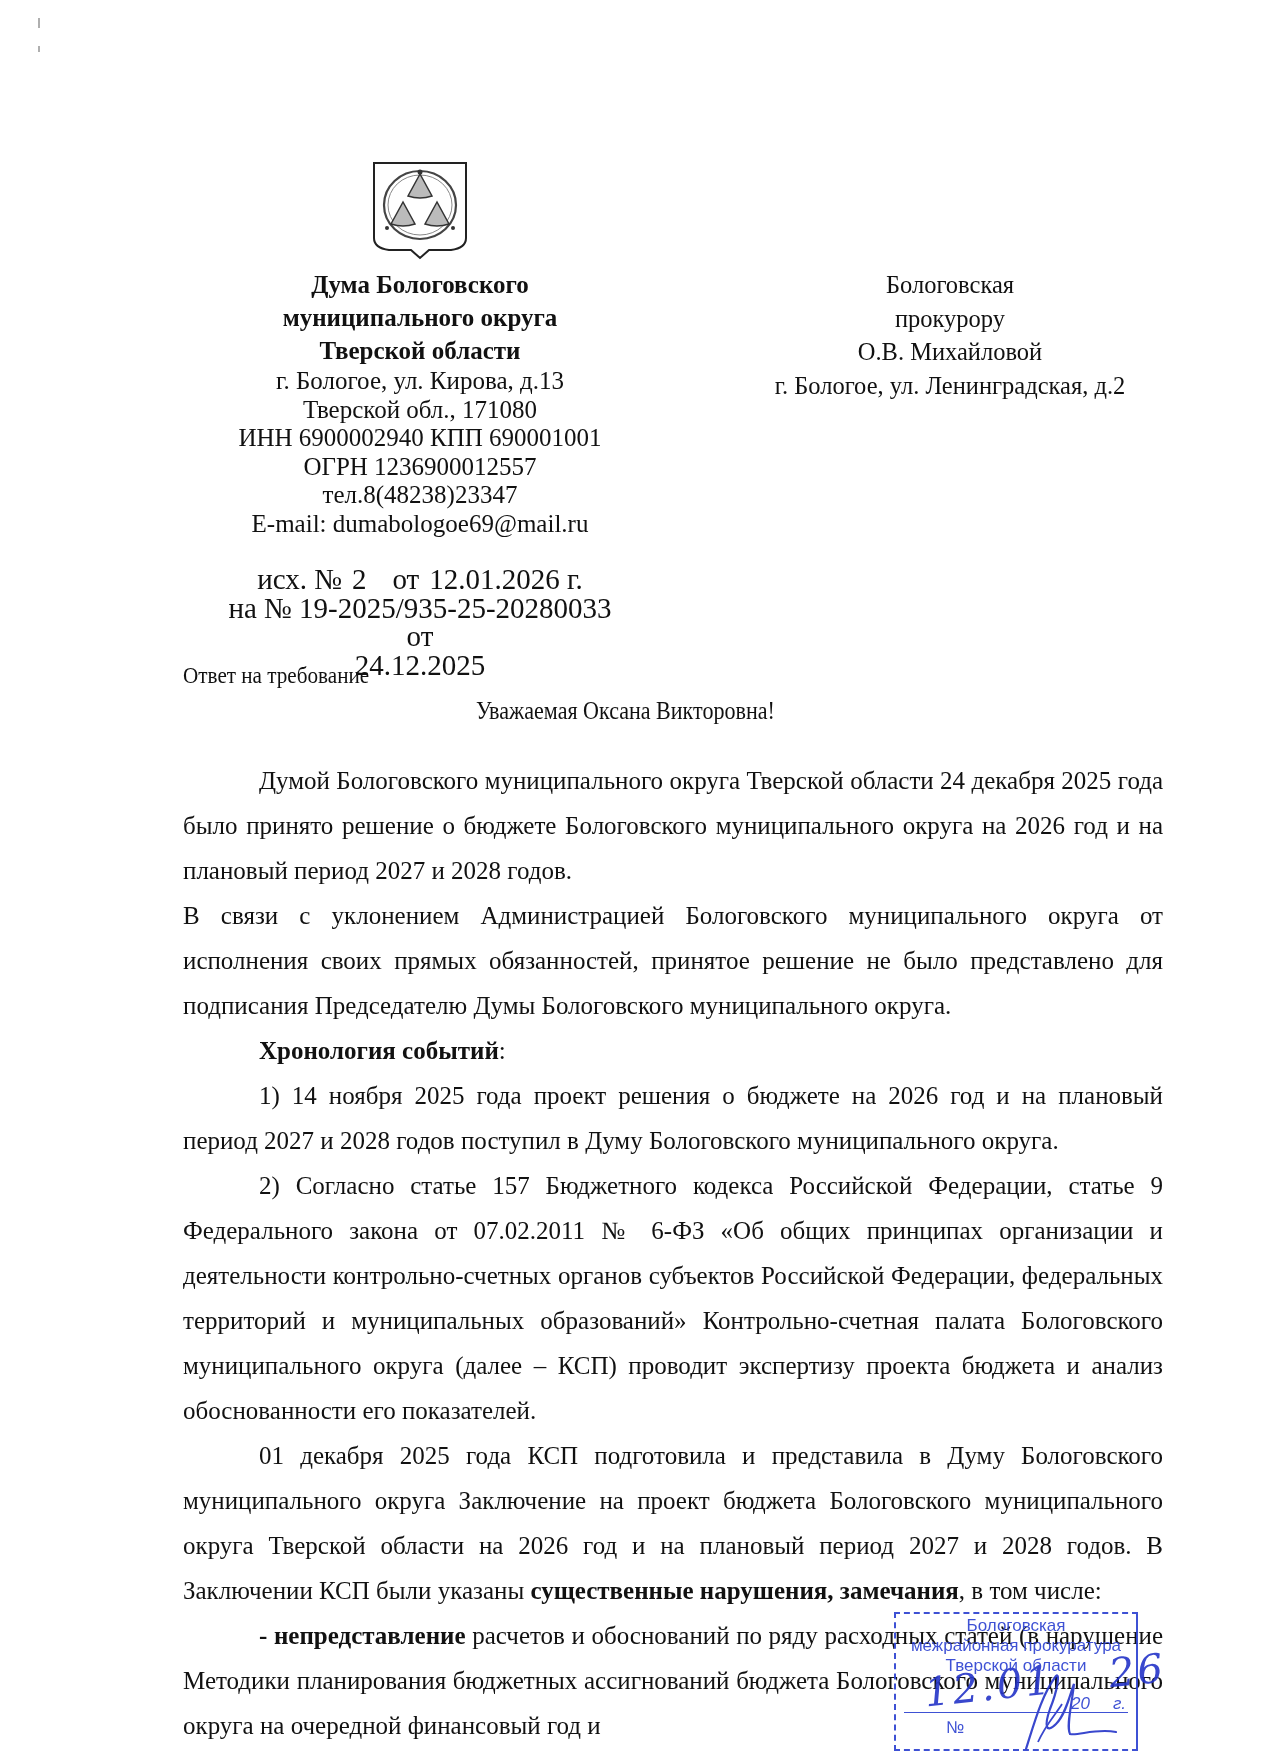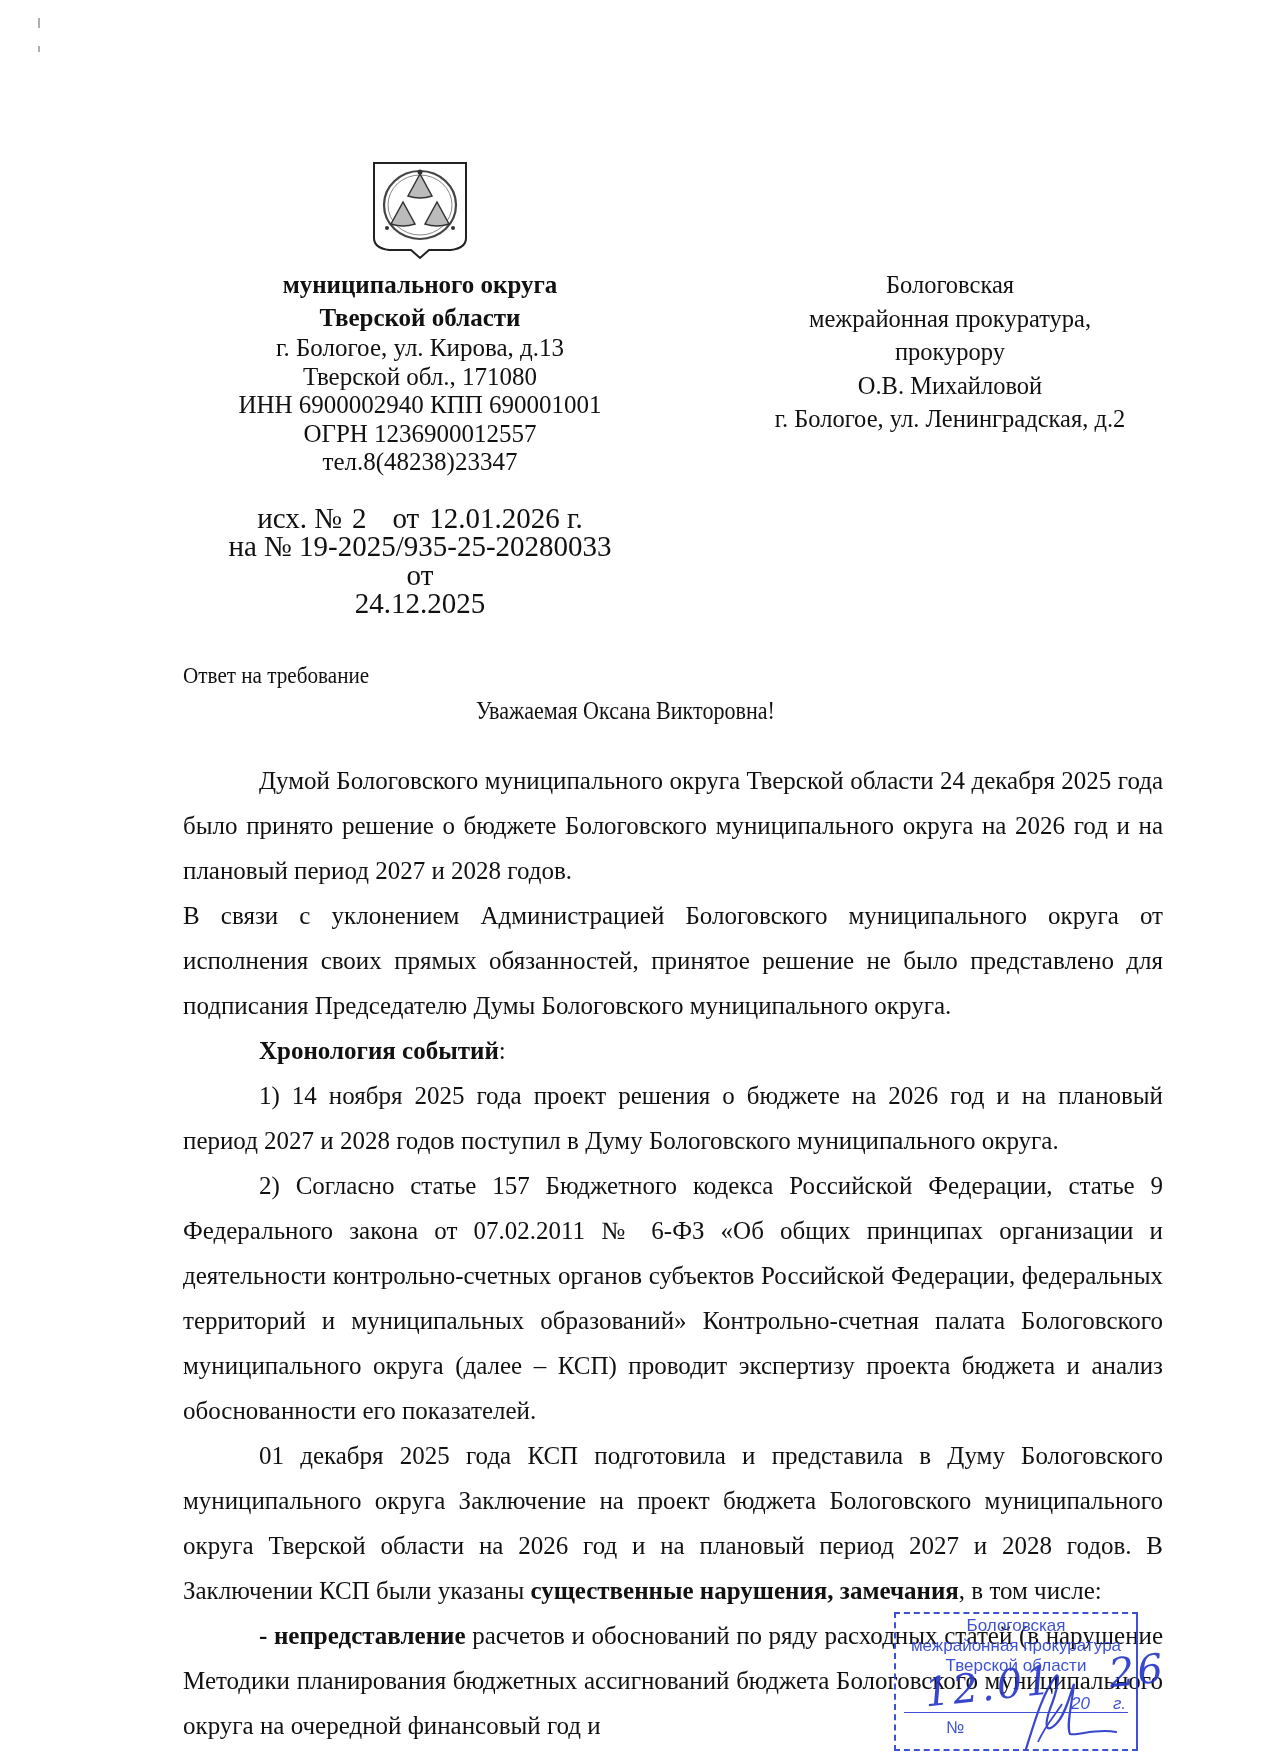--- a/index.html
+++ b/index.html
@@ -174,40 +174,41 @@
     <path d="M3 3 H95 V78 Q95 88 80 90 H58 L49 98 L40 90 H18 Q3 88 3 78 Z" fill="#fff" stroke="#222" stroke-width="2"></path>
     <ellipse cx="49" cy="45" rx="36" ry="34" fill="none" stroke="#444" stroke-width="2.2"></ellipse>
     <ellipse cx="49" cy="45" rx="32" ry="30" fill="none" stroke="#888" stroke-width="1"></ellipse>
     <path d="M49 14 L37 36 Q49 40 61 36 Z" fill="#bbb" stroke="#333" stroke-width="1.5"></path>
     <path d="M32 42 L20 64 Q32 68 44 64 Z" fill="#bbb" stroke="#333" stroke-width="1.5"></path>
     <path d="M66 42 L54 64 Q66 68 78 64 Z" fill="#bbb" stroke="#333" stroke-width="1.5"></path>
     <circle cx="49" cy="12" r="2.5" fill="#333"></circle>
     <circle cx="16" cy="68" r="2" fill="#333"></circle>
     <circle cx="82" cy="68" r="2" fill="#333"></circle>
   </svg>
+  <div class="org-name">Дума Бологовского</div>
   <div class="org-name">муниципального округа</div>
   <div class="org-name">Тверской области</div>
   <div class="org-info">г. Бологое, ул. Кирова, д.13</div>
   <div class="org-info">Тверской обл., 171080</div>
   <div class="org-info">ИНН 6900002940 КПП 690001001</div>
   <div class="org-info">ОГРН 1236900012557</div>
   <div class="org-info">тел.8(48238)23347</div>
+  <div class="org-info">E-mail: dumabologoe69@mail.ru</div>
 
   <div class="outgoing">
     <div>
       <span>исх. №</span><span class="gap-sm"></span><span>2</span><span class="gap"></span><span>от</span><span class="gap-sm"></span><span>12.01.2026 г.</span>
     </div>
     <div>на № 19-2025/935-25-20280033 от</div>
     <div>24.12.2025</div>
   </div>
 </div>
 
 <div class="addressee">
   <div>Бологовская</div>
-  <div>межрайонная прокуратура,</div>
   <div>прокурору</div>
   <div>О.В. Михайловой</div>
   <div>г. Бологое, ул. Ленинградская, д.2</div>
 </div>
 
 <div class="subject">Ответ на требование</div>
 <div class="salutation">Уважаемая Оксана Викторовна!</div>
 
 <div class="body-text">
   <p>Думой Бологовского муниципального округа Тверской области 24 декабря 2025 года было принято решение о бюджете Бологовского муниципального округа на 2026 год и на плановый период 2027 и 2028 годов.</p>

